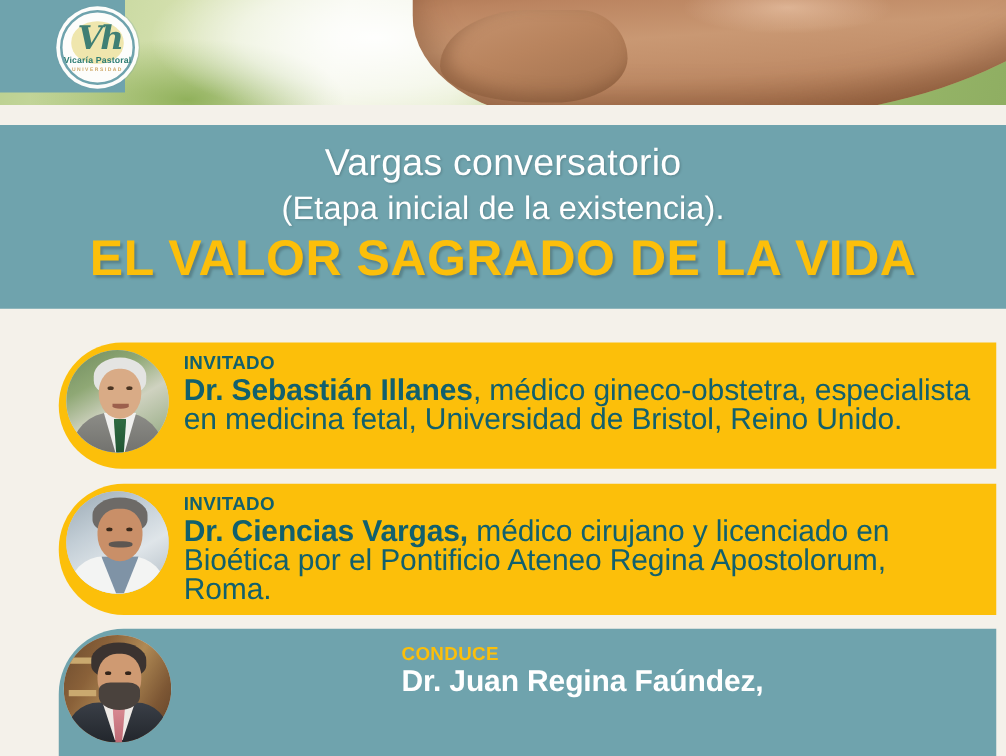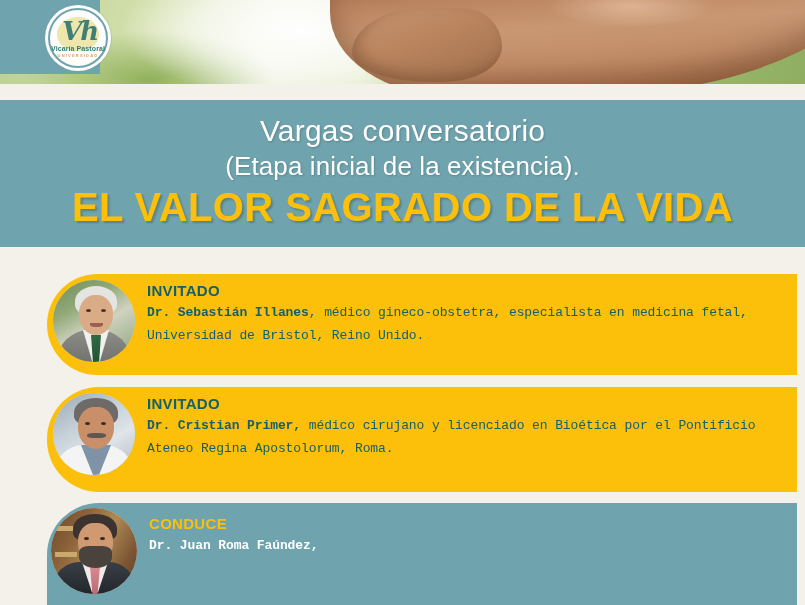--- a/index.html
+++ b/index.html
@@ -102,21 +102,21 @@
   #subline {
     font-size:26px; color:#ffffff; font-weight:400;
     letter-spacing:.1px; line-height:34px;
     text-shadow:1px 1px 2px rgba(0,0,0,.16);
   }
 
   
   .card {
     position:absolute; left:47px; right:8px;
     border-radius:52px 0 0 52px;
-    display:flex; align-items:flex-start;
+    display:flex; align-items:flex-start;justify-content:center;
   }
   .card.yellow { background:#fcbf0a; }
   .card.teal   { background:#6fa3ad; }
 
   #card-1 { top:274px; height:101px; }
   #card-2 { top:387px; height:105px; }
   #card-3 { top:503px; height:119px; border-radius:52px 0 0 0; }
 
   .avatar {
     position:absolute; left:6px; top:6px;
@@ -183,21 +183,21 @@
   #card-3 .card-text { margin-left:102px; padding-top:11px; }
 
   .role {
     font-size:15px; font-weight:700; letter-spacing:.3px;
     line-height:19px; margin-bottom:1px;
   }
   .role.dark  { color:#12606d; }
   .role.gold  { color:#fcbf0a; }
 
   .bio {
-    font-size:13px; line-height:23px; letter-spacing:-.1px;font-family:Liberation Mono, monospace;
+    font-size:24px; line-height:23px; letter-spacing:-.1px;
   }
   .bio.dark  { color:#12606d; }
   .bio.light { color:#ffffff; }
   .bio b { font-weight:700; }
 </style>
 </head>
 <body>
 
 <div id="hero">
   <div id="hero-photo"></div>
@@ -245,35 +245,35 @@
     <div id="av2-coat"></div>
     <div id="av2-collar"></div>
     <div id="av2-hair"></div>
     <div id="av2-face"></div>
     <div id="av2-eyeL"></div>
     <div id="av2-eyeR"></div>
     <div id="av2-must"></div>
   </div>
   <div class="card-text">
     <div class="role dark">INVITADO</div>
-    <div class="bio dark"><b>Dr. Cristian Primer,</b><span> médico cirujano y licenciado en Bioética por el Pontificio Ateneo Regina Apostolorum, Roma.</span></div>
+    <div class="bio dark"><b>Dr. Ciencias Vargas,</b><span> médico cirujano y licenciado en Bioética por el Pontificio Ateneo Regina Apostolorum, Roma.</span></div>
   </div>
 </div>
 
 <div class="card teal" id="card-3">
   <div class="avatar">
     <div id="av3-bg"></div>
     <div id="av3-shelf1"></div>
     <div id="av3-shelf2"></div>
     <div id="av3-suit"></div>
     <div id="av3-shirt"></div>
     <div id="av3-tie"></div>
     <div id="av3-hair"></div>
     <div id="av3-face"></div>
     <div id="av3-beard"></div>
     <div id="av3-eyeL"></div>
     <div id="av3-eyeR"></div>
   </div>
   <div class="card-text">
     <div class="role gold">CONDUCE</div>
-    <div class="bio light"><b>Dr. Juan Roma Faúndez,</b></div>
+    <div class="bio light"><b>Dr. Juan Regina Faúndez,</b></div>
   </div>
 </div>
 
 </body></html>

